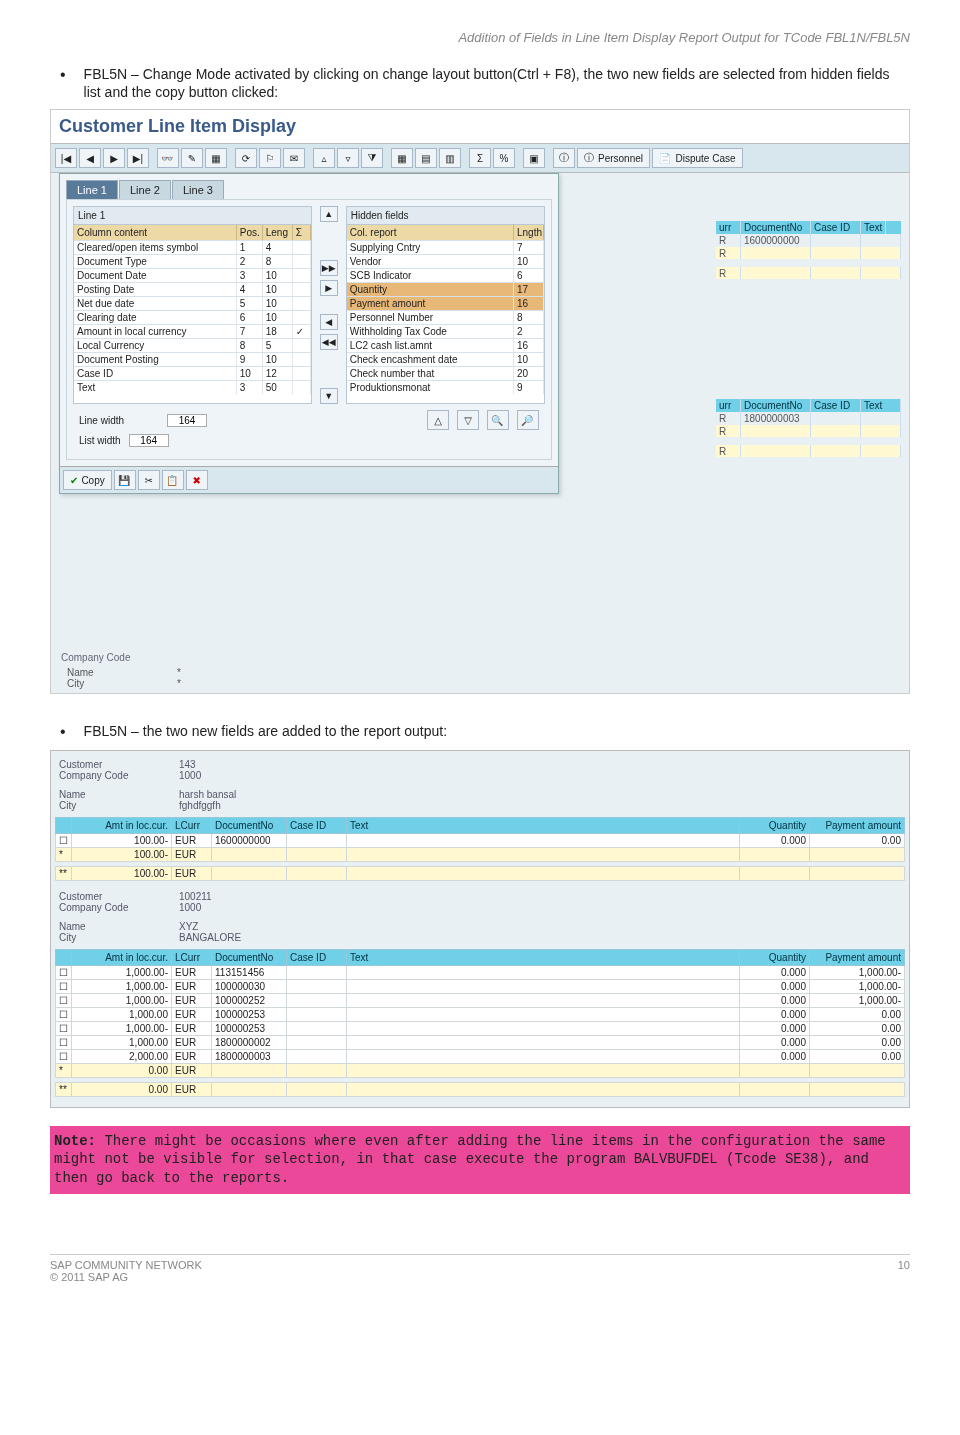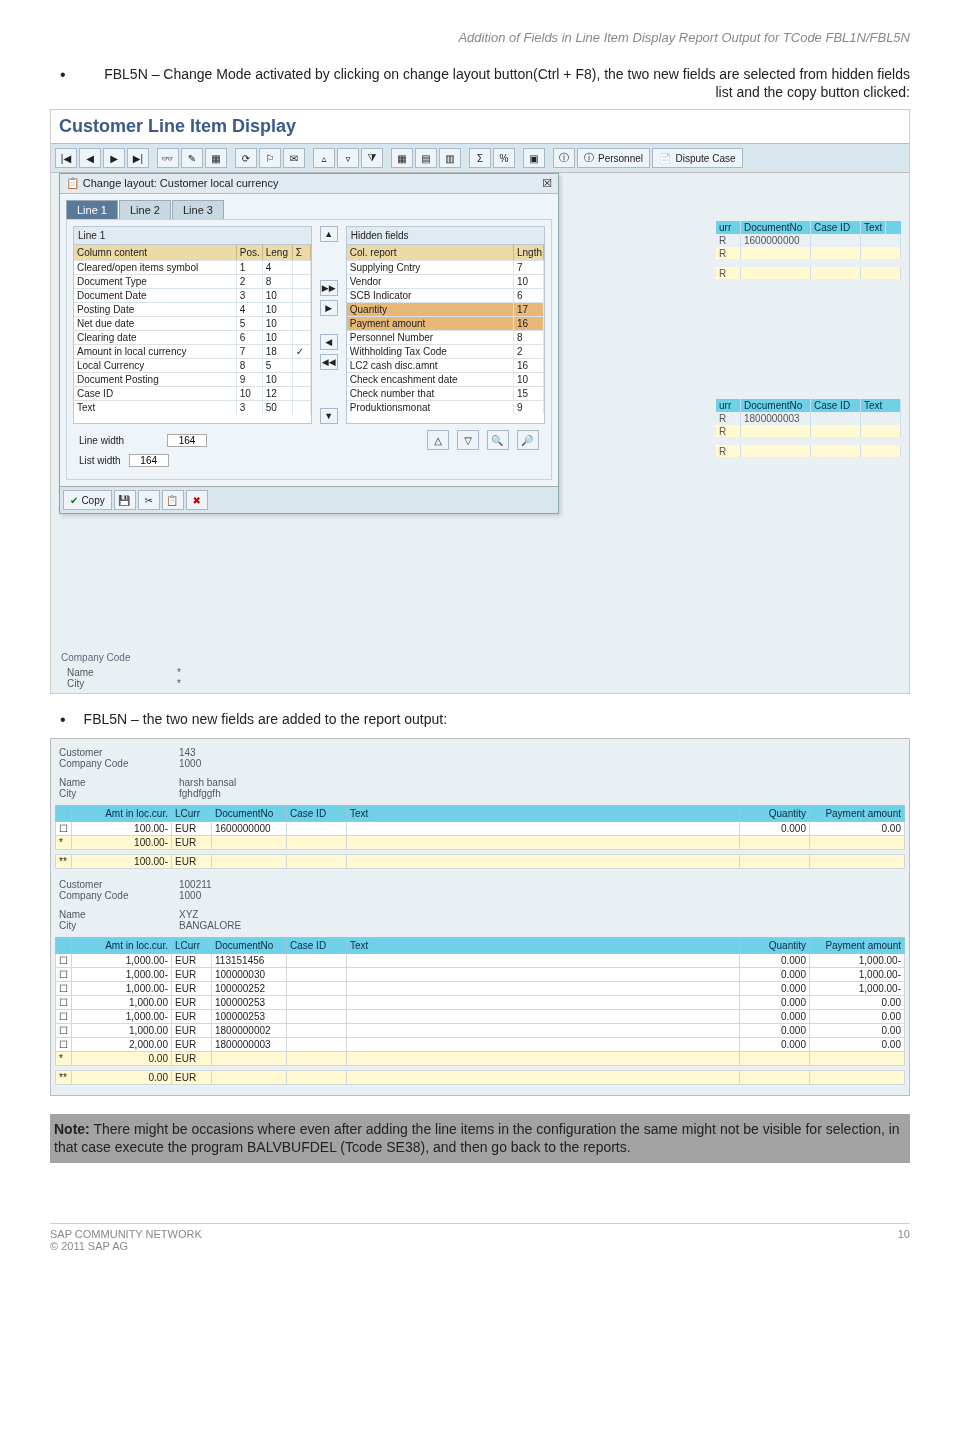--- a/index.html
+++ b/index.html
@@ -1,22 +1,22 @@
 <!DOCTYPE html>
 <html><head>
 <meta charset="utf-8">
 <style>
   * { box-sizing: border-box; margin: 0; padding: 0; }
   body { font-family: Arial, sans-serif; font-size: 11px; color: #222; width: 960px; background: #fff; }
   .page { padding: 30px 50px 20px 50px; }
   .hdr-right { text-align: right; color: #888; font-style: italic; font-size: 13px; margin-bottom: 20px; }
   .bullet-row { display: flex; align-items: flex-start; margin: 8px 0 8px 10px; font-size: 14px; }
   .bullet { margin-right: 18px; font-size: 16px; line-height: 1.2; }
-  .bullet-text { flex: 1; line-height: 1.3; text-align: right; }
-  .sap-shot { border: 1px solid #ccc; background: #fff; margin-bottom: 16px; }
+  .bullet-text { flex: 1; line-height: 1.3; text-align: left; }
+  .sap-shot { border: 1px solid #ccc; background: #fff; margin-bottom: 28px; }
   .sap-title { color: #3a5a8a; font-size: 18px; font-weight: bold; padding: 6px 8px; }
   .sap-toolbar { background: #d8e6ed; border-top: 1px solid #bbb; border-bottom: 1px solid #bbb; padding: 4px; display: flex; gap: 2px; align-items: center; }
   .tb-btn { background: #eef4f8; border: 1px solid #a8b8c8; width: 22px; height: 20px; display: flex; align-items: center; justify-content: center; font-size: 10px; }
   .tb-btn.wide { width: auto; padding: 0 6px; gap: 4px; }
   .tb-sep { width: 4px; }
   .sap-body { background: #e8f0f4; padding: 4px; position: relative; min-height: 520px; }
   .popup { position: absolute; top: 0; left: 8px; width: 500px; background: #eef4f8; border: 1px solid #8aa; box-shadow: 2px 2px 4px rgba(0,0,0,.15); }
   .popup-title { background: #e0eaf0; padding: 3px 6px; border-bottom: 1px solid #bbb; display: flex; justify-content: space-between; }
   .tabs { display: flex; gap: 1px; padding: 6px 6px 0 6px; }
   .tab { background: #c8d8e0; border: 1px solid #9ab; border-bottom: none; padding: 3px 10px; }
@@ -48,21 +48,21 @@
   .rep-hdr-row { display: flex; }
   .rep-hdr-row > div:first-child { width: 120px; }
   .rep-table { border: 1px solid #888; margin: 4px 0; background: #fff; border-collapse: collapse; width: 100%; }
   .rep-table th { background: #70d0e8; color: #003040; padding: 2px 3px; border: 1px solid #98c8d8; font-weight: normal; text-align: left; }
   .rep-table th.num, .rep-table td.num { text-align: right; }
   .rep-table td { padding: 1px 3px; border: 1px solid #d0d8dc; height: 14px; }
   .rep-table tr.yellow td { background: #fff8d0; }
   .rep-table tr.sum td { background: #fff8d0; }
   .ck { width: 16px; }
   .note { font-size: 14px; line-height: 1.35; margin-top: 10px; padding: 2px 0; background: #fff; }
-  .note.shade { background: #a3a3a3; padding: 6px 4px; }
+  .note.shade { background: #ec4899; padding: 6px 4px; font-family: Liberation Mono, monospace; }
   .footer { margin-top: 60px; border-top: 1px solid #ccc; padding-top: 4px; font-size: 11px; color: #888; display: flex; justify-content: space-between; }
   .footer .mid { text-align: center; flex:1; }
 </style>
 </head>
 <body>
 
 <div class="page">
   <div class="hdr-right">Addition of Fields in Line Item Display Report Output for TCode FBL1N/FBL5N</div>
 
   <div class="bullet-row">
@@ -106,24 +106,20 @@
         </div>
       <div class="tb-btn wide">
           <span>📄</span>
           <span>Dispute Case</span>
         </div>
     </div>
 
     <div class="sap-body">
 
       <div class="popup">
-        <div class="popup-title">
-          <span>📋 <span>Change layout: Customer local currency</span></span>
-          <span>☒</span>
-        </div>
         <div class="tabs">
           <div class="tab active">Line 1</div>
           <div class="tab">Line 2</div>
           <div class="tab">Line 3</div>
         </div>
         <div class="popup-inner">
           <div class="cols">
             <div class="col-panel" style="flex:1.2">
               <div class="col-head">Line 1</div>
               <div class="col-subhead">
@@ -241,30 +237,30 @@
                   </div>
                   <div class="grid-row">
                     <div style="flex:3">Personnel Number</div>
                     <div style="width:30px">8</div>
                   </div>
                   <div class="grid-row">
                     <div style="flex:3">Withholding Tax Code</div>
                     <div style="width:30px">2</div>
                   </div>
                   <div class="grid-row">
-                    <div style="flex:3">LC2 cash disc.amnt</div>
+                    <div style="flex:3">LC2 cash list.amnt</div>
                     <div style="width:30px">16</div>
                   </div>
                   <div class="grid-row">
                     <div style="flex:3">Check encashment date</div>
                     <div style="width:30px">10</div>
                   </div>
                   <div class="grid-row">
                     <div style="flex:3">Check number that</div>
-                    <div style="width:30px">15</div>
+                    <div style="width:30px">20</div>
                   </div>
                   <div class="grid-row">
                     <div style="flex:3">Produktionsmonat</div>
                     <div style="width:30px">9</div>
                   </div>
                 </div>
             </div>
           </div>
           <div class="popup-foot">
             <div class="foot-row">

